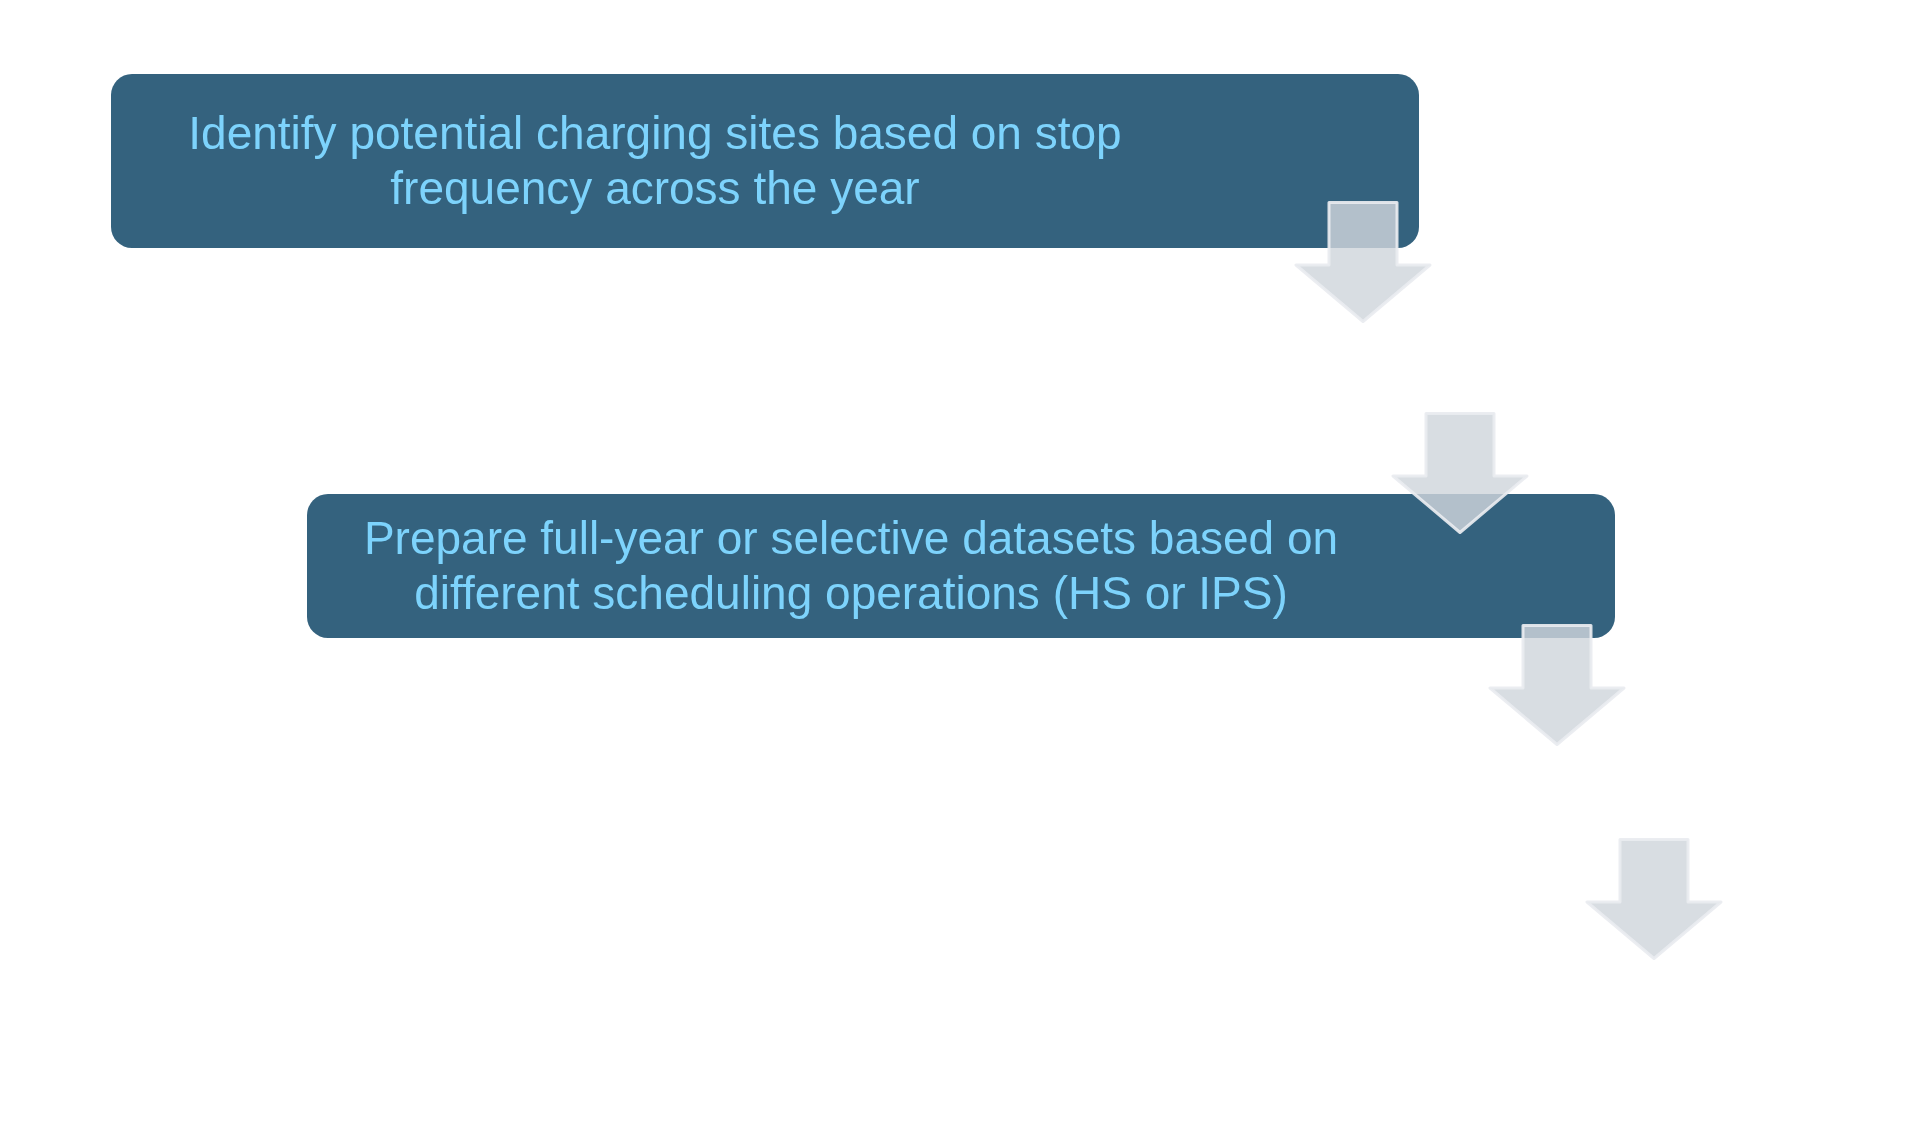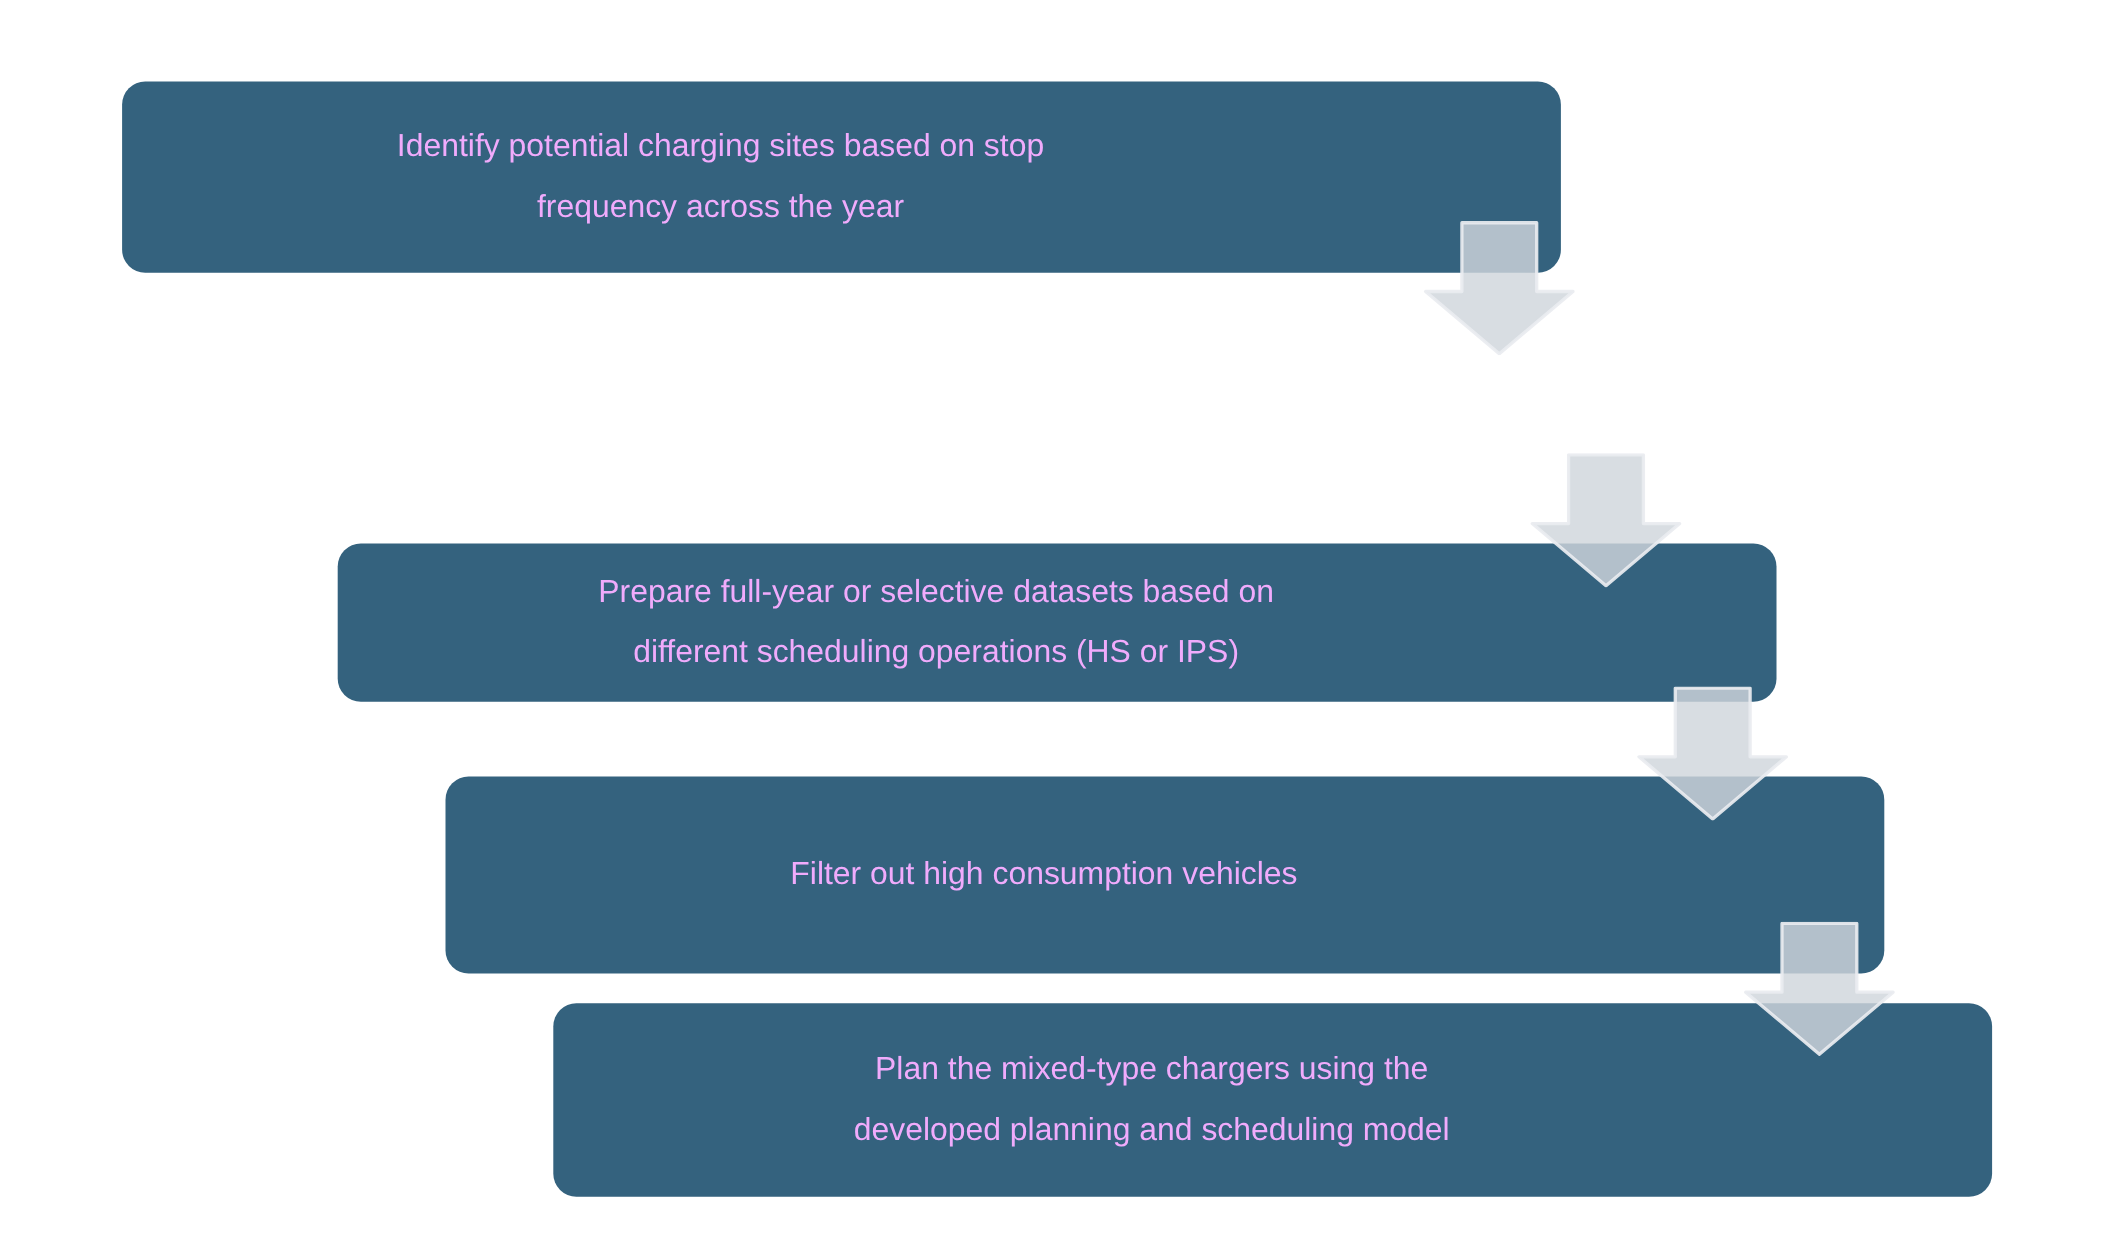--- a/index.html
+++ b/index.html
@@ -26,22 +26,22 @@
   .step-text {
     position: absolute;
     left: 35px;
     right: 255px;
     top: 0;
     bottom: 0;
     display: flex;
     align-items: center;
     justify-content: center;
     text-align: center;
-    color: #f0abfc;
-    font-size: 29px;
+    color: #7dd3fc;
+    font-size: 46px;
     line-height: 55px;
     white-space: pre-line;
   }
   .s1 { left: 111px; top: 74px;  height: 174px; }
   .s2 { left: 209px; top: 282px; height: 177px; }
   .s3 { left: 307px; top: 494px; height: 144px; }
   .s4 { left: 405px; top: 706px; height: 179px; }
   .s5 { left: 503px; top: 912px; height: 176px; }
   .arrow {
     position: absolute;
@@ -62,28 +62,21 @@
     <div class="step-text">Identify potential charging sites based on stop
 frequency across the year</div>
   </div>
 
 
   <div class="step s3">
     <div class="step-text">Prepare full-year or selective datasets based on
 different scheduling operations (HS or IPS)</div>
   </div>
 
-  <div class="step s4">
-    <div class="step-text">Filter out high consumption vehicles</div>
-  </div>
 
-  <div class="step s5">
-    <div class="step-text">Plan the mixed-type chargers using the
-developed planning and scheduling model</div>
-  </div>
 
   <svg class="arrow a1" viewBox="0 0 138 122" xmlns="http://www.w3.org/2000/svg">
     <polygon points="35,1.5 103,1.5 103,64 136,64 69,120.5 2,64 35,64" stroke="rgba(233,236,240,0.92)" stroke-width="3" stroke-linejoin="round" fill="rgba(207,213,220,0.82)"></polygon>
   </svg>
 
   <svg class="arrow a2" viewBox="0 0 138 122" xmlns="http://www.w3.org/2000/svg">
     <polygon points="35,1.5 103,1.5 103,64 136,64 69,120.5 2,64 35,64" stroke="rgba(233,236,240,0.92)" stroke-width="3" stroke-linejoin="round" fill="rgba(207,213,220,0.82)"></polygon>
   </svg>
 
   <svg class="arrow a3" viewBox="0 0 138 122" xmlns="http://www.w3.org/2000/svg">

